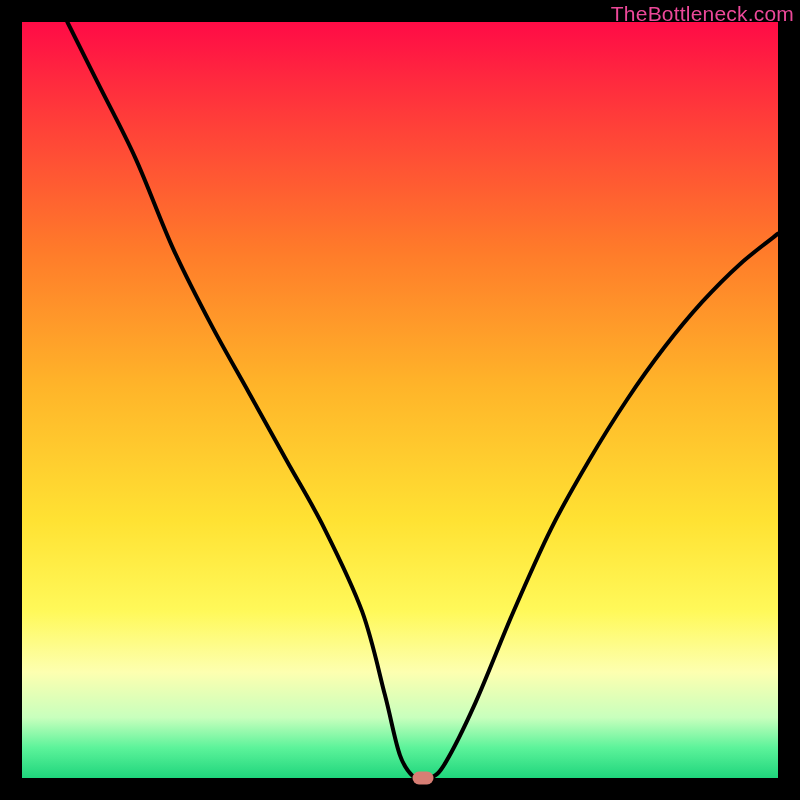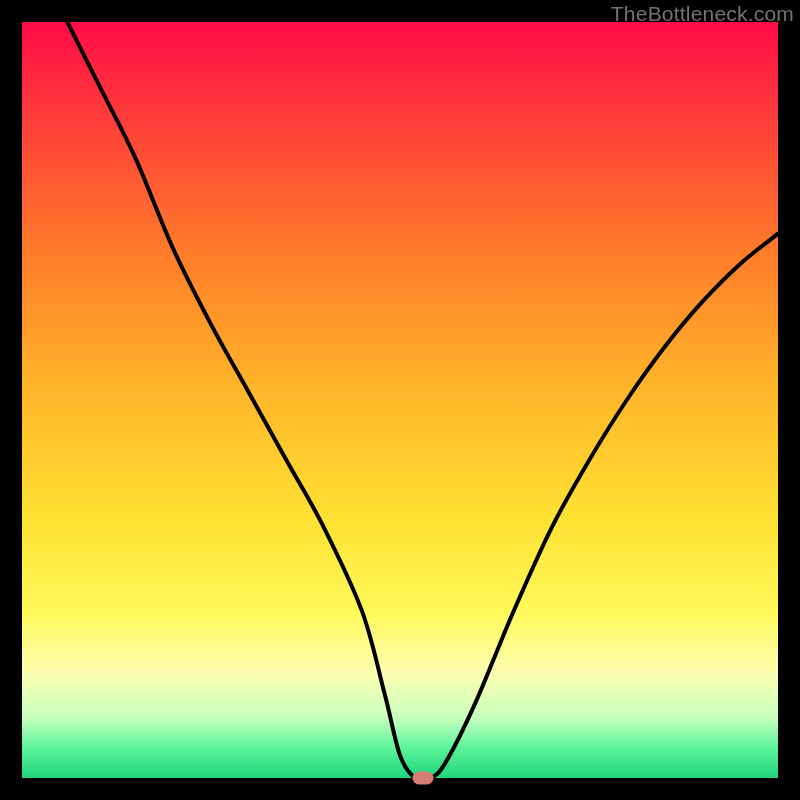--- a/index.html
+++ b/index.html
@@ -34,21 +34,21 @@
       #fff95a 78%,
       #fdffb0 86%,
       #c8ffbd 92%,
       #5cf39a 96%,
       #1fd57c 100%);
   }
   .watermark {
     position: absolute;
     top: 2px;
     right: 6px;
-    color: #737373;
+    color: #ec4899;
     font-size: 21px;
     font-weight: 500;
     letter-spacing: 0.2px;
     user-select: none;
   }
   .curve {
     position: absolute;
     left: 22px;
     top: 22px;
     width: 756px;

